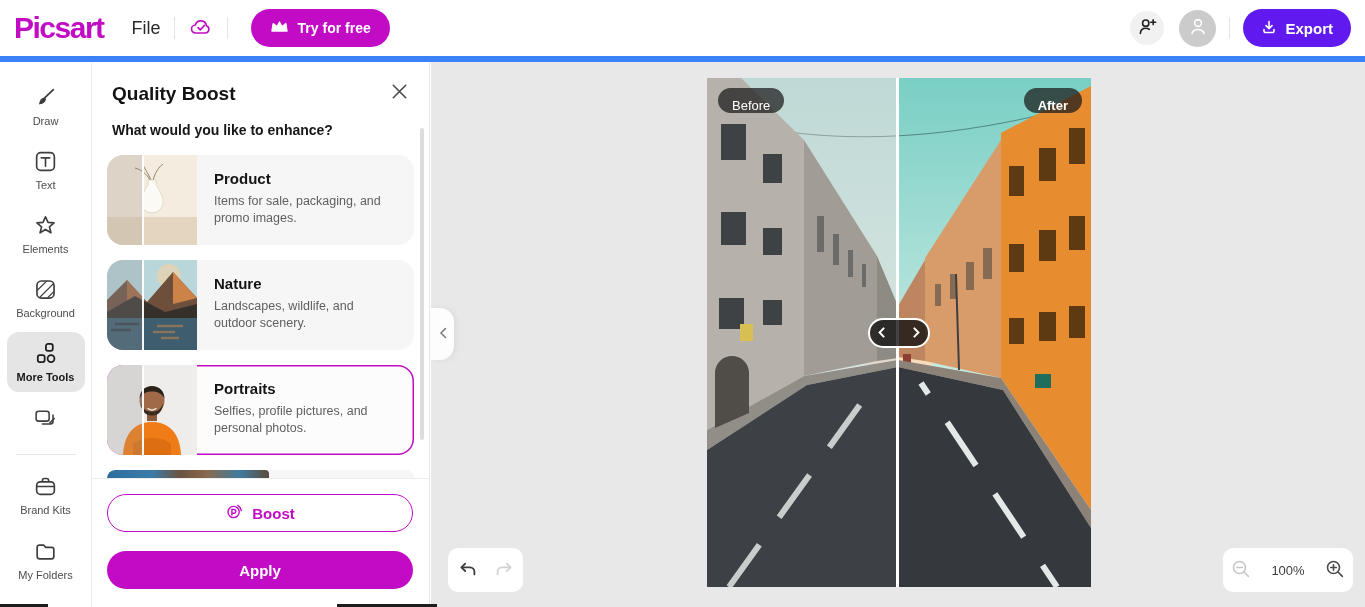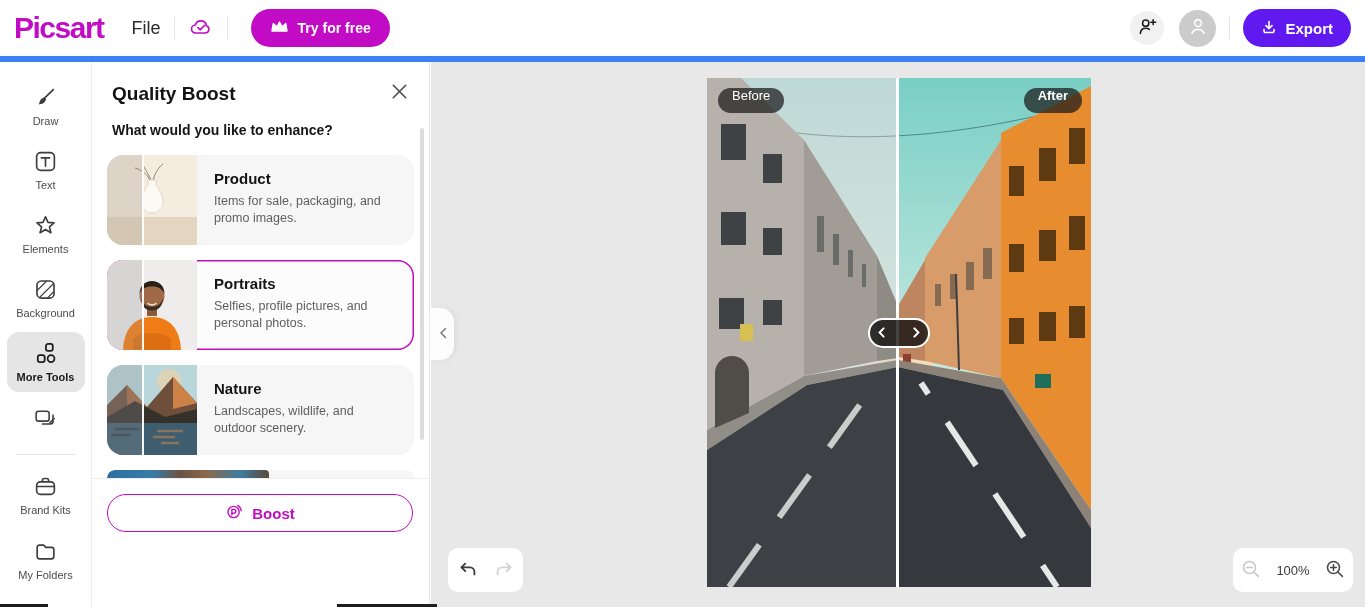--- a/index.html
+++ b/index.html
@@ -46,27 +46,27 @@
   .panel-footer{position:absolute;left:0;right:0;top:416px;bottom:0;border-top:1px solid #ededed;background:#fff;}
   .boost-btn{position:absolute;top:15px;left:15px;right:16px;height:38px;border-radius:19px;border:1px solid #c20bc5;background:#fff;color:#c20bc5;font-size:15px;font-weight:700;display:flex;align-items:center;justify-content:center;gap:8px;cursor:pointer;}
   .apply-btn{position:absolute;top:72px;left:15px;right:16px;height:38px;border-radius:19px;background:#c20bc5;color:#fff;font-size:15px;font-weight:700;border:none;display:flex;align-items:center;justify-content:center;cursor:pointer;}
 
   
   .canvas{position:absolute;top:62px;left:431px;right:0;bottom:0;background:#e8e8e8;}
   .collapse-tab{position:absolute;left:0;top:246px;width:23px;height:52px;background:#fdfdfd;border-radius:0 14px 14px 0;box-shadow:2px 0 6px rgba(0,0,0,.06);display:flex;align-items:center;justify-content:center;cursor:pointer;z-index:3;}
   .compare{position:absolute;left:276px;top:16px;width:384px;height:509px;}
   .compare svg.scene{position:absolute;left:0;top:0;}
   .divider-line{position:absolute;left:189px;top:0;width:3px;height:100%;background:#fff;}
-  .pill{position:absolute;top:10px;height:25px;padding:0 14px;border-radius:13px;background:rgba(25,25,25,.72);color:#fff;font-size:13px;display:flex;align-items:flex-start;}
+  .pill{position:absolute;top:10px;height:25px;padding:0 14px;border-radius:13px;background:rgba(25,25,25,.72);color:#fff;font-size:13px;display:flex;align-items:flex-end;}
   .pill.before{left:11px;}
   .pill.after{right:9px;font-weight:bold;}
   .handle{position:absolute;left:161px;top:240px;width:62px;height:30px;border-radius:16px;background:rgba(15,15,15,.78);border:2.5px solid #fff;display:flex;align-items:center;justify-content:space-between;padding:0 8px;cursor:ew-resize;}
   .history{position:absolute;left:17px;top:486px;width:75px;height:44px;background:#fff;border-radius:10px;display:flex;align-items:center;justify-content:center;gap:8px;}
   .hist-btn{width:28px;height:28px;background:none;border:none;display:flex;align-items:center;justify-content:center;cursor:pointer;}
-  .zoombar{position:absolute;right:12px;top:486px;width:120px;height:44px;background:#fff;border-radius:10px;display:flex;align-items:center;justify-content:space-between;padding:0 4px;}
+  .zoombar{position:absolute;right:12px;top:486px;width:130px;height:44px;background:#fff;border-radius:10px;display:flex;align-items:center;justify-content:space-between;padding:0 4px;}
   .zoom-level{font-size:13px;color:#3c3c3c;}
 
   .edge-bar{position:absolute;bottom:0;height:3px;background:#1d1d1d;z-index:9;}
   .edge-bar.b1{left:0;width:48px;}
   .edge-bar.b2{left:337px;width:100px;}
 
   
   .sc-before{--sky:url(#skyB);--glow:#e2d8cc;--pline:#7f918e;--farL:#8e8a84;--farR:#8a7d70;--midR:#9b8878;--sideL:#a19d96;--frontL:#b6b2ab;--frontR:#a98c6f;--win:#3f4245;--winR:#584836;--pole:#4a4c4e;--bin:#44615a;--car:#6e4a42;--swL:#918e88;--swR:#84807a;--road:#3d4145;--lane:#c9cdcc;--sign:#d8bf53;--arch:#504c47;}
   .sc-after{--sky:url(#skyA);--glow:#f5dcba;--pline:#41756d;--farL:#c2b09c;--farR:#bd8560;--midR:#d89c6a;--sideL:#cfc5b5;--frontL:#d8cec0;--frontR:#e78c2f;--win:#33373a;--winR:#5d3a12;--pole:#3c3e40;--bin:#1f6e5b;--car:#8c3e30;--swL:#9c968c;--swR:#8d8277;--road:#35393d;--lane:#e3e9e7;--sign:#f0c22f;--arch:#4a4540;}
 </style>
@@ -220,20 +220,42 @@
             <rect width="36" height="90" fill="#8d857a" opacity="0.18"></rect>
               <rect x="35" width="2" height="90" fill="#fff" opacity="0.95"></rect>
           </svg>
         </div>
         <div class="card-text">
           <div class="card-title">Product</div>
           <div class="card-desc">Items for sale, packaging, and promo images.</div>
         </div>
       </div>
 
+      <div class="card">
+        <div class="thumb">
+          <svg width="90" height="90" viewBox="0 0 90 90">
+            <rect width="90" height="90" fill="#b9d6da"></rect>
+            <circle cx="62" cy="16" r="12" fill="#ecd3a8" opacity=".7"></circle>
+            <path d="M0 40 L20 20 L40 42 L66 12 L90 38 L90 58 L0 58 Z" fill="#6d4f3c"></path>
+            <path d="M66 12 L90 38 L66 44 Z" fill="#cd8248"></path>
+            <path d="M20 20 L40 42 L20 46 Z" fill="#b06e3e" opacity=".8"></path>
+            <path d="M0 52 L28 36 L58 52 L90 44 L90 62 L0 62 Z" fill="#36302a"></path>
+            <rect y="58" width="90" height="32" fill="#3e5d6e"></rect>
+            <path d="M50 66 h26 M46 72 h22 M54 78 h18" stroke="#c8854f" stroke-width="2.5" opacity=".55"></path>
+            <path d="M8 64 h24 M4 70 h20" stroke="#241f1b" stroke-width="2.5" opacity=".5"></path>
+            <rect width="36" height="90" fill="#8f949a" opacity="0.28"></rect>
+              <rect x="35" width="2" height="90" fill="#fff" opacity="0.95"></rect>
+          </svg>
+        </div>
+        <div class="card-text">
+          <div class="card-title">Nature</div>
+          <div class="card-desc">Landscapes, wildlife, and outdoor scenery.</div>
+        </div>
+      </div>
+
       <div class="card selected">
         <div class="thumb">
           <svg width="90" height="90" viewBox="0 0 90 90">
             <rect width="90" height="90" fill="#e8e6e4"></rect>
               <rect x="36" width="54" height="90" fill="#efedeb"></rect>
             <path d="M16 90 C17 67 29 57 45 57 C61 57 73 67 74 90 Z" fill="#f07c17"></path>
             <path d="M26 79 C34 71 56 71 64 79 L64 90 L26 90 Z" fill="#d96c10" opacity=".85"></path>
             <rect x="40" y="46" width="10" height="10" fill="#8a5a3c"></rect>
             <circle cx="45" cy="36" r="12.5" fill="#a06a48"></circle>
             <path d="M32.5 34 c0 -8 5.5 -13 12.5 -13 c7 0 12.5 5 12.5 13 c-2 -5 -6 -7.5 -12.5 -7.5 c-6.5 0 -10.5 2.5 -12.5 7.5 z" fill="#2b211b"></path>
@@ -242,59 +264,40 @@
             <rect width="36" height="90" fill="#9a9a9a" opacity="0.22"></rect>
               <rect x="35" width="2" height="90" fill="#fff" opacity="0.95"></rect>
           </svg>
         </div>
         <div class="card-text">
           <div class="card-title">Portraits</div>
           <div class="card-desc">Selfies, profile pictures, and personal photos.</div>
         </div>
       </div>
 
-      <div class="card">
-        <div class="thumb">
-          <svg width="90" height="90" viewBox="0 0 90 90">
-            <rect width="90" height="90" fill="#b9d6da"></rect>
-            <circle cx="62" cy="16" r="12" fill="#ecd3a8" opacity=".7"></circle>
-            <path d="M0 40 L20 20 L40 42 L66 12 L90 38 L90 58 L0 58 Z" fill="#6d4f3c"></path>
-            <path d="M66 12 L90 38 L66 44 Z" fill="#cd8248"></path>
-            <path d="M20 20 L40 42 L20 46 Z" fill="#b06e3e" opacity=".8"></path>
-            <path d="M0 52 L28 36 L58 52 L90 44 L90 62 L0 62 Z" fill="#36302a"></path>
-            <rect y="58" width="90" height="32" fill="#3e5d6e"></rect>
-            <path d="M50 66 h26 M46 72 h22 M54 78 h18" stroke="#c8854f" stroke-width="2.5" opacity=".55"></path>
-            <path d="M8 64 h24 M4 70 h20" stroke="#241f1b" stroke-width="2.5" opacity=".5"></path>
-            <rect width="36" height="90" fill="#8f949a" opacity="0.28"></rect>
-              <rect x="35" width="2" height="90" fill="#fff" opacity="0.95"></rect>
-          </svg>
-        </div>
-        <div class="card-text">
-          <div class="card-title">Nature</div>
-          <div class="card-desc">Landscapes, wildlife, and outdoor scenery.</div>
-        </div>
-      </div>
-
       <div class="card-stub">
         <div class="stub-img"></div>
       </div>
     </div>
 
     <div class="scrollbar"></div>
 
     <div class="panel-footer">
       <button class="boost-btn">
         <span>
           <svg width="19" height="19" viewBox="0 0 19 19" fill="none" stroke="#c20bc5" stroke-width="1.4" stroke-linecap="round">
               <circle cx="8.6" cy="10" r="5.6"></circle>
               <path d="M6.9 13 V7.4 h2 a1.9 1.9 0 1 1 0 3.8 h-2"></path>
               <path d="M12.8 3.4 a7.6 7.6 0 0 1 3.4 5.2"></path>
             </svg>
         </span>
         <span>Boost</span>
+      </button>
+      <button class="apply-btn">
+        <span>Apply</span>
       </button>
     </div>
   </aside>
 
   <main class="canvas">
     <div class="collapse-tab">
       <span><svg width="8" height="12" viewBox="0 0 8 12">
             <path d="M6.5 1.5 L2 6 L6.5 10.5" fill="none" stroke="#7a7a7a" stroke-width="1.5" stroke-linecap="round"></path>
           </svg></span>
     </div>

